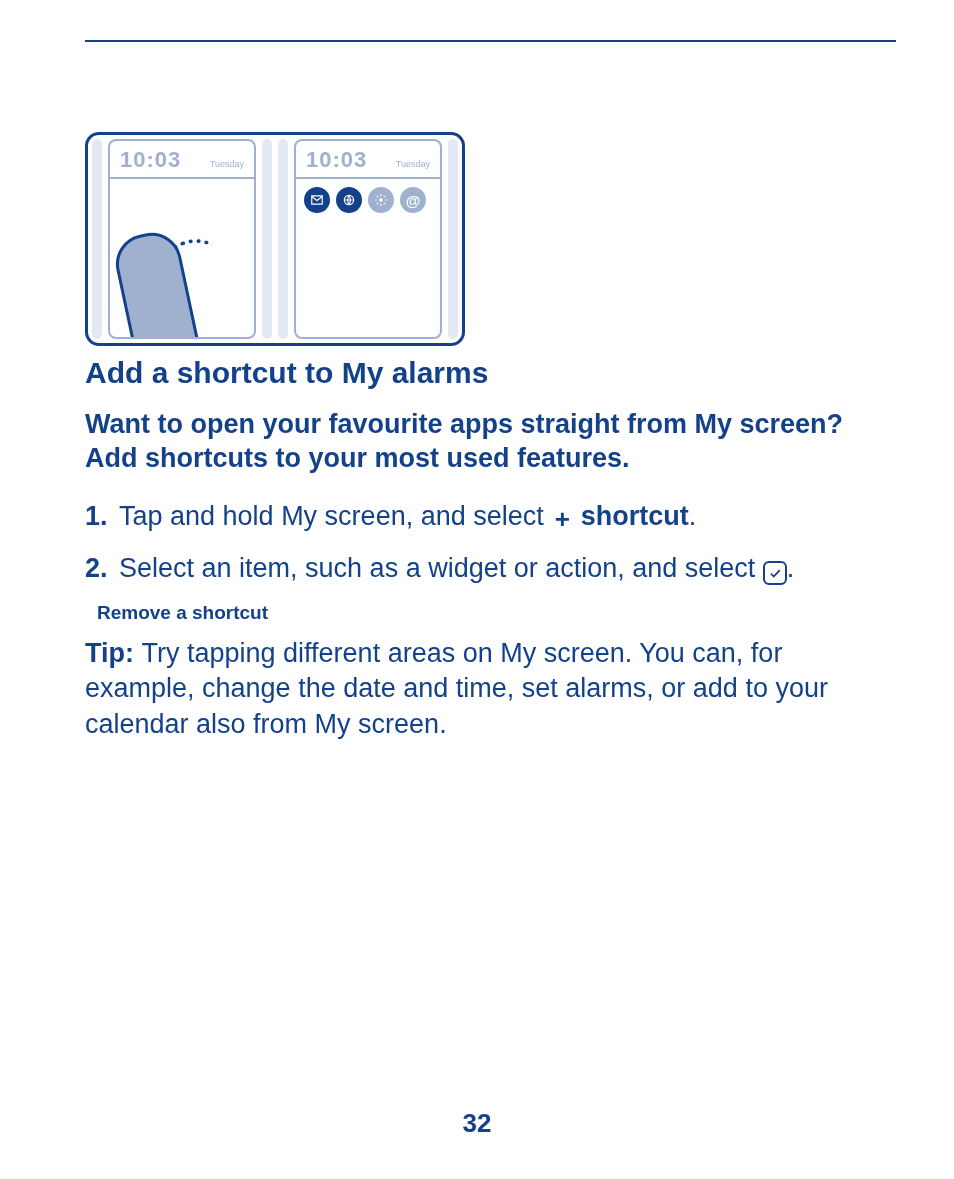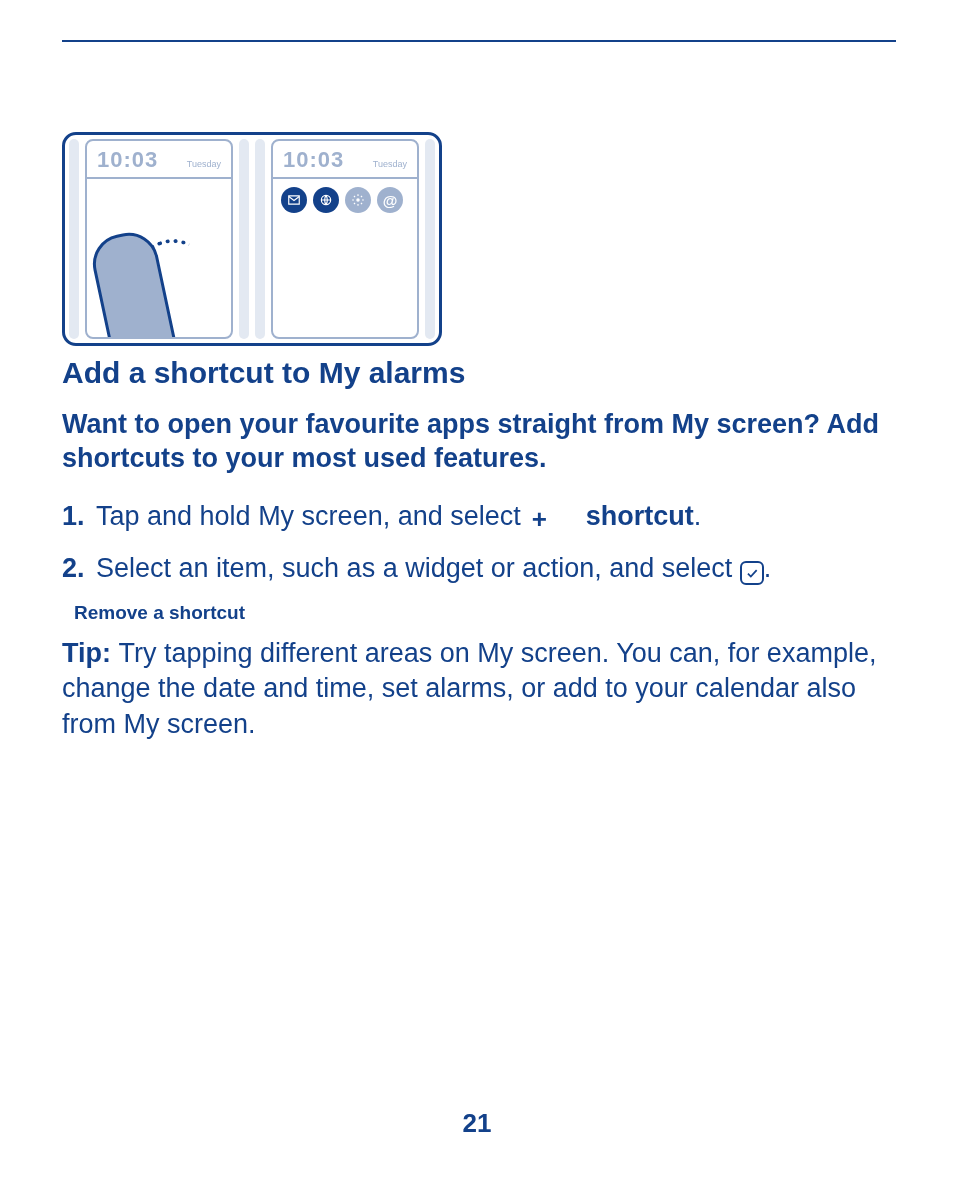--- a/index.html
+++ b/index.html
@@ -10,21 +10,21 @@
   }
   html,body{margin:0;padding:0;}
   body{
     width:954px;height:1179px;
     font-family:"Segoe UI",Arial,Helvetica,sans-serif;
     color:var(--blue);
     box-sizing:border-box;
     position:relative;
   }
   .page{
-    padding:40px 58px 0 62px;
+    padding:40px 58px 0 85px;
   }
   .rule{
     border:none;border-top:2px solid var(--blue);
     margin:0 0 90px 0;
   }
   
   .illus{
     display:flex;gap:6px;align-items:stretch;
     width:380px;height:214px;
     padding:4px;
@@ -96,21 +96,21 @@
     margin:0 0 22px 0;
   }
   ol.steps{list-style:none;padding:0;margin:0 0 12px 0;}
   ol.steps li{
     font-size:27px;line-height:1.35;margin:0 0 16px 0;
     padding-left:34px;position:relative;
   }
   ol.steps li .num{
     position:absolute;left:0;top:0;font-weight:700;
   }
-  .bold{font-weight:700;margin-left:28px;}
+  .bold{font-weight:700;}
   .subheading{font-size:19px;font-weight:700;margin:12px;}
   .sub-body{font-size:27px;margin:0 0 18px 0;line-height:1.3;}
   .tip{font-size:27px;line-height:1.3;margin:0;}
   .tip .lbl{font-weight:700;margin-top:8px;}
   
   .inline-icon{
     display:inline-flex;vertical-align:-3px;
     width:22px;height:22px;align-items:center;justify-content:center;
   }
   .inline-icon.plus{font-size:26px;font-weight:900;line-height:0;}
@@ -199,13 +199,13 @@
   </ol>
 
   <p class="subheading">Remove a shortcut</p>
 
   <p class="tip">
     <span class="lbl">Tip: </span><span>Try tapping different areas on My screen. You can, for example, change the date and time, set alarms, or add to your calendar also from My screen.</span>
   </p>
 
 </div>
 
-<div class="pagenum">21</div>
+<div class="pagenum">32</div>
 
 </body></html>

